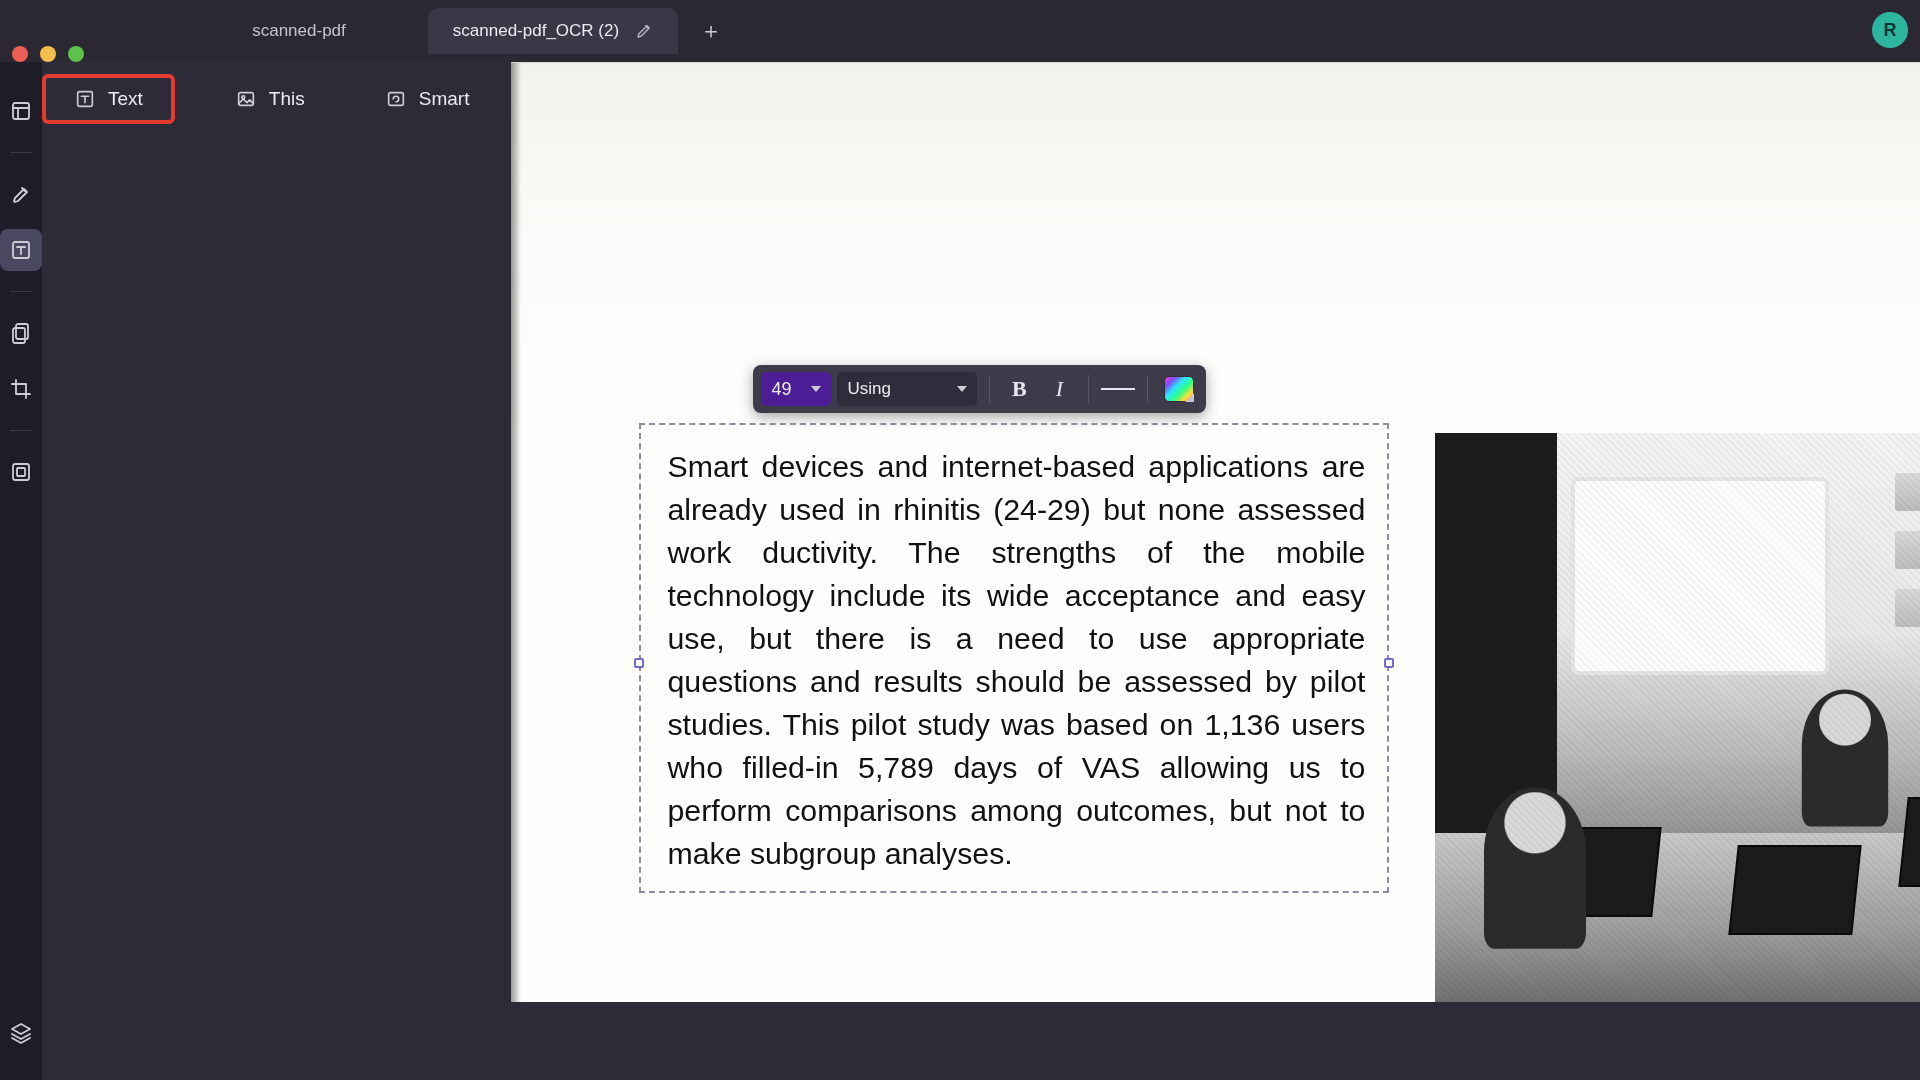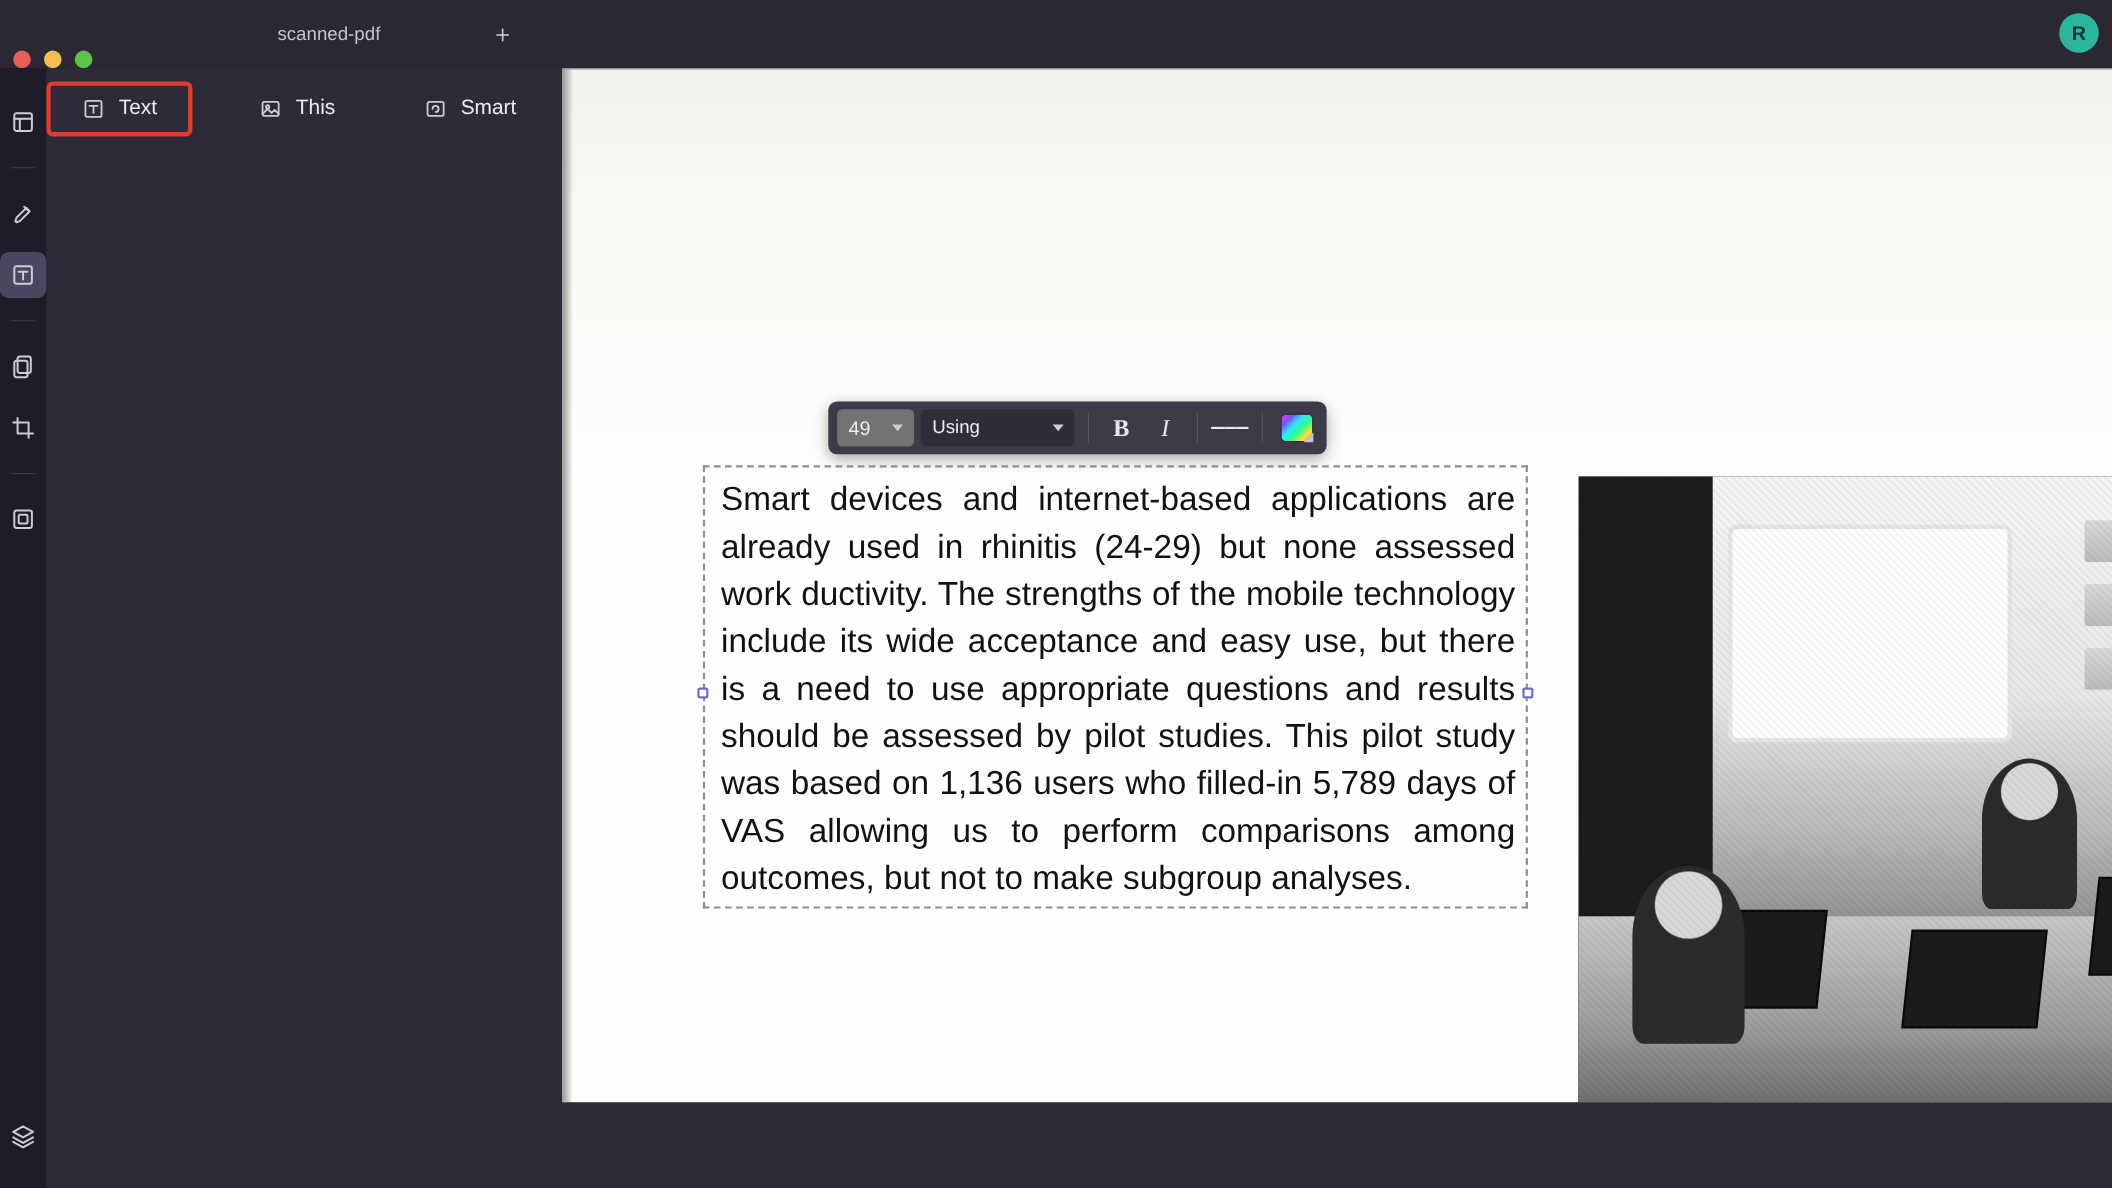--- a/index.html
+++ b/index.html
@@ -34,34 +34,34 @@
     
     .stage{flex:1;position:relative;padding:0 22px 0 22px;overflow:hidden}
     .scroll{position:absolute;right:4px;top:2px;width:12px;height:100%;background:transparent;border-radius:6px}
     .scroll .thumb{position:absolute;left:1px;top:36px;width:10px;height:280px;background:#5b5868;border-radius:5px}
     .page{position:relative;margin:0 auto;width:1736px;height:940px;background:linear-gradient(180deg,#f2f1ee 0%,#faf9f6 14%,#fefefd 40%);border-top:1px solid #d7d6d2;overflow:hidden}
     
     .page::before{content:"";position:absolute;left:0;top:0;width:10px;height:100%;background:linear-gradient(90deg,#4a4946 0%,#8a8984 40%,transparent 100%);opacity:.55}
     .doc-title{position:absolute;top:62px;left:0;right:0;text-align:center;font-family:Arial,Helvetica,sans-serif;font-weight:800;font-size:90px;line-height:1.04;color:#0b0b0b;letter-spacing:1px}
     
     .fmtbar{position:absolute;left:242px;top:302px;height:48px;background:#3d3a49;border-radius:8px;display:flex;align-items:center;padding:0 8px;gap:6px;box-shadow:0 4px 14px rgba(0,0,0,.35)}
-    .fsize{width:70px;height:34px;background:#737373;border-radius:5px;color:#eee;font-size:18px;display:flex;align-items:center;padding:0 10px;justify-content:space-between}
+    .fsize{width:70px;height:34px;background:#4c1d95;border-radius:5px;color:#eee;font-size:18px;display:flex;align-items:center;padding:0 10px;justify-content:space-between}
     .ffam{width:140px;height:34px;background:#2f2c3b;border-radius:5px;color:#eee;font-size:17px;display:flex;align-items:center;padding:0 10px;justify-content:space-between}
     .caret{width:0;height:0;border-left:5px solid transparent;border-right:5px solid transparent;border-top:6px solid #cfccd8}
     .vline{width:1px;height:28px;background:#57546a;margin:0 6px}
     .fbtn{width:34px;height:34px;display:flex;align-items:center;justify-content:center;color:#e8e6f0;font-family:"Times New Roman",serif;font-size:22px;border-radius:5px}
     .fbtn.bold{font-weight:800}
     .fbtn.italic{font-style:italic}
     .fbtn.align span{display:block;width:18px;height:2px;background:#e8e6f0;margin:2px 0}
     .fbtn.align span:nth-child(2){width:13px}
     .colorwell{width:30px;height:26px;border-radius:5px;background:linear-gradient(135deg,#ff3bd4 0%,#7c4dff 20%,#2ee6ff 40%,#2bff88 60%,#ffe03b 80%,#ff6a3b 100%);position:relative;border:1px solid #2f2c3b;margin:0 4px}
     .colorwell .fold{position:absolute;right:-1px;bottom:-1px;width:0;height:0;border-left:9px solid transparent;border-bottom:9px solid #c7c4d0}
     
     .textsel{position:absolute;left:128px;top:360px;width:750px;padding:8px 10px 4px 14px;border:2px dashed #8e8b9d;font-family:Arial,Helvetica,sans-serif;font-size:30.3px;line-height:1.42;color:#111;text-align:justify}
-    .textsel p{margin:0}
+    .textsel p{margin:12px}
     .textsel p + p{margin-top:2px}
     .handle{position:absolute;width:10px;height:10px;border:2px solid #6f6cc9;background:#fff;border-radius:2px}
     .handle.l{left:-7px;top:50%}.handle.r{right:-7px;top:50%}
     .docimg{position:absolute;left:924px;top:370px;width:710px;height:570px;background:#555;overflow:hidden}
     
     .docimg .sky{position:absolute;inset:0;background:linear-gradient(180deg,#f4f4f4 0%,#e8e8e8 35%,#bdbdbd 55%,#7a7a7a 80%,#2d2d2d 100%)}
     .docimg .panel{position:absolute;left:0;top:0;width:122px;height:100%;background:#1c1c1c}
     .docimg .board{position:absolute;left:140px;top:48px;width:250px;height:190px;background:#fdfdfd;border-radius:4px;box-shadow:0 0 0 4px #e6e6e6}
     .docimg .shelf{position:absolute;right:50px;top:40px;width:200px;height:200px}
     .docimg .shelf div{position:absolute;left:0;width:100%;height:38px;background:linear-gradient(#d9d9d9,#bcbcbc);border-radius:3px}
@@ -84,20 +84,26 @@
 
 <div class="titlebar">
   <div class="traffic">
     <div class="dot red"></div>
     <div class="dot yel"></div>
     <div class="dot grn"></div>
   </div>
   <div class="tabs">
     <div class="tab inactive">
       <span>scanned-pdf</span>
+    </div>
+    <div class="tab active">
+      <span>scanned-pdf_OCR (2)</span>
+      <svg class="pen" viewBox="0 0 24 24">
+        <path class="ico" d="M4 20l4-1 11-11-3-3L5 16l-1 4zM14 5l3 3"></path>
+      </svg>
     </div>
     <div class="newtab">＋</div>
   </div>
   <div class="avatar">
     <span>R</span>
   </div>
 </div>
 
 <div class="app">
 

